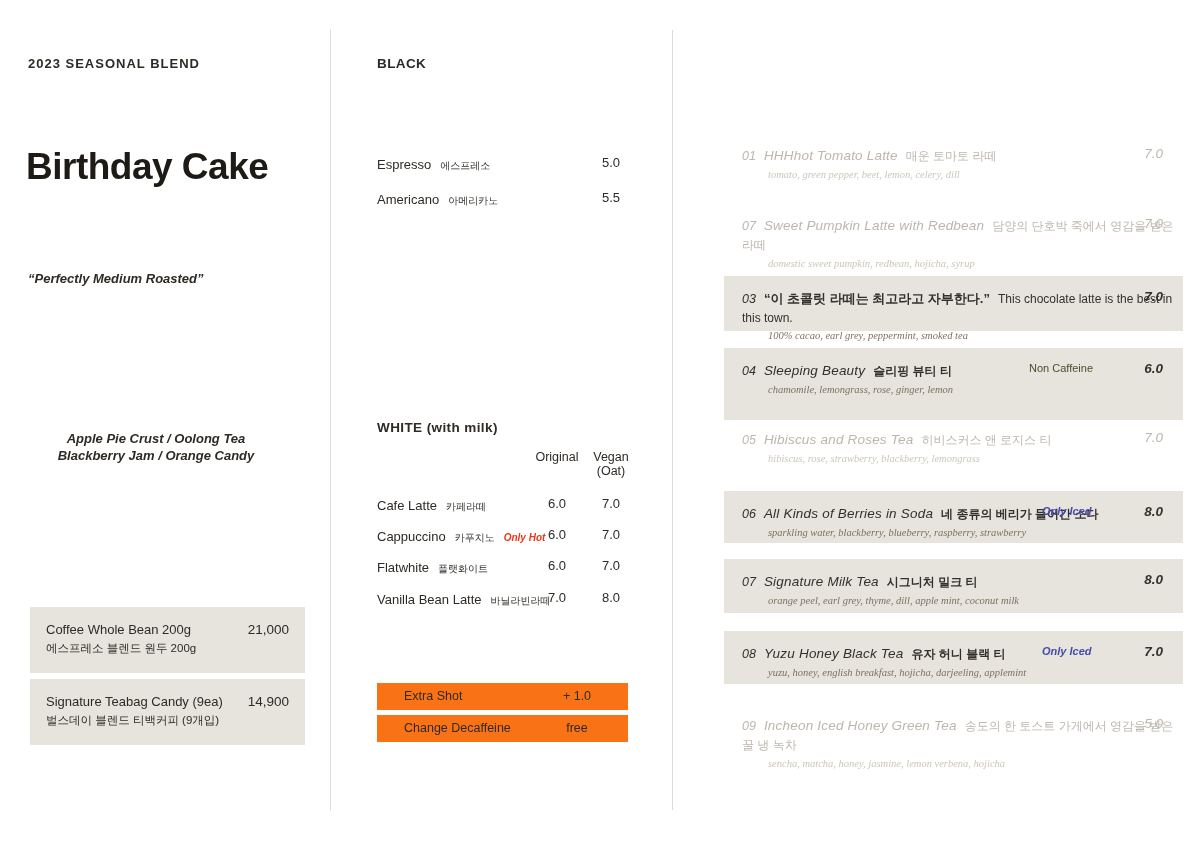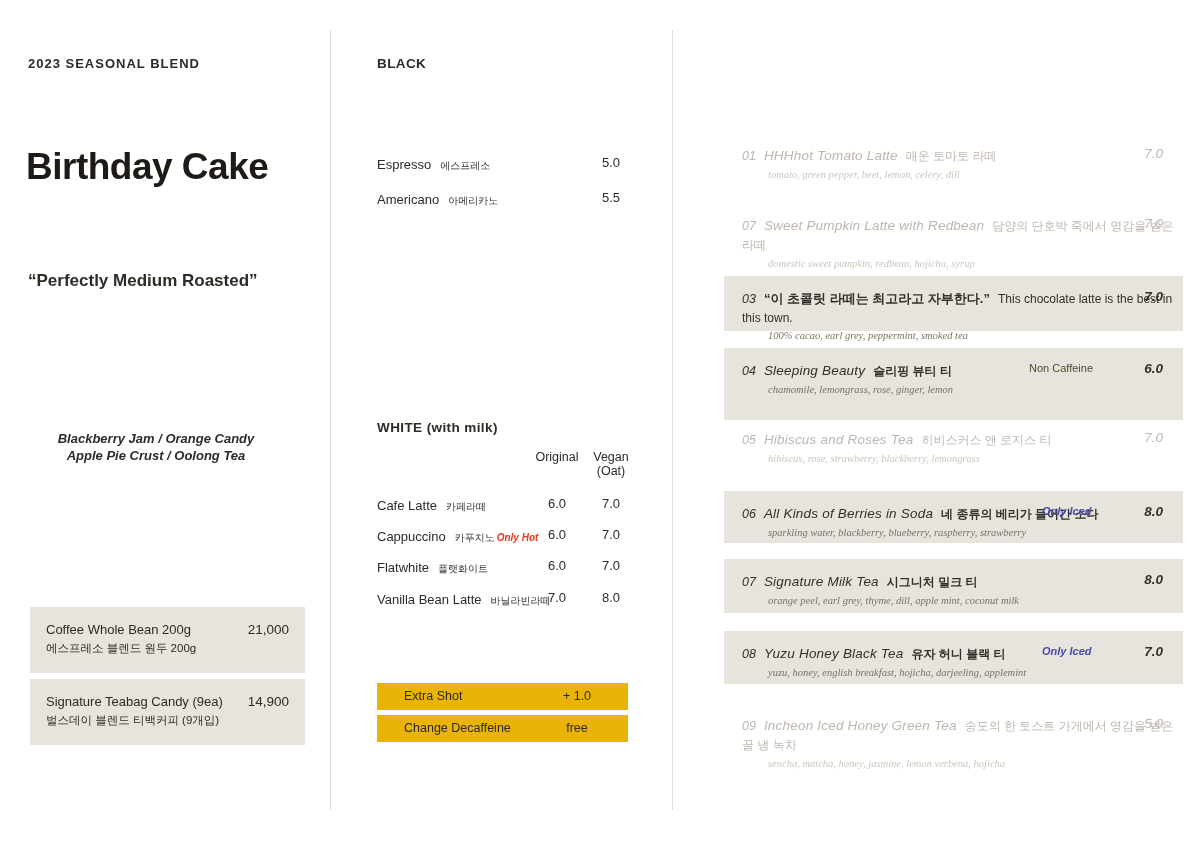--- a/index.html
+++ b/index.html
@@ -6,39 +6,39 @@
   html,body { background:#ffffff; }
   body { font-family:"Liberation Sans", sans-serif; color:#33302b; }
   .page { position:relative; width:1192px; height:843px; background:#ffffff; overflow:hidden; }
 
   .vdivider { position:absolute; top:30px; height:780px; width:1px; background:#dddbd8; }
 
   
   .season-label { position:absolute; left:28px; top:56px; font-size:13px; font-weight:bold; letter-spacing:1px; color:#2e2a25; }
   .blend-title { position:absolute; left:26px; top:146px; font-size:37px; font-weight:bold; letter-spacing:-0.5px; color:#1e1b17; }
   .blend-lines { position:absolute; left:28px; top:207px; font-size:11.5px; font-weight:bold; line-height:16.5px; color:#2e2a25; }
-  .roast-quote { position:absolute; left:28px; top:271px; font-size:17px; font-weight:bold; color:#2e2a25; }
+  .roast-quote { position:absolute; left:28px; top:271px; font-size:13px; font-weight:bold; font-style:italic; color:#2e2a25; }
   .tasting-notes { position:absolute; left:28px; top:430px; width:256px; text-align:center; font-size:13px; font-weight:bold; font-style:italic; line-height:17px; color:#2e2a25; }
   .product-box { position:absolute; left:30px; width:275px; height:66px; background:#e7e3dd; padding:15px 16px 0 16px; }
   .product-box .p-name { font-size:13px; color:#2e2a25; }
   .product-box .p-kr { font-size:11.5px; margin-top:4px; color:#2e2a25; }
   .product-box .p-price { position:absolute; right:16px; top:15px; font-size:13.5px; color:#2e2a25; }
 
   
   .mid-heading { position:absolute; left:377px; font-size:13.5px; font-weight:bold; letter-spacing:0.4px; color:#2e2a25; }
   .m-row { position:absolute; left:377px; width:251px; height:18px; }
   .m-name { font-size:13px; color:#2e2a25; }
   .m-kr { font-size:10px; color:#2e2a25; margin-left:9px; }
-  .m-badge-hot { font-size:10px; font-weight:bold; font-style:italic; color:#e8391b; margin-left:2px; }
+  .m-badge-hot { font-size:10px; font-weight:bold; font-style:italic; color:#e8391b; margin-left:9px; }
   .m-p1 { position:absolute; left:158px; top:0; width:44px; text-align:center; font-size:13px; color:#2e2a25; }
   .m-p2 { position:absolute; left:212px; top:0; width:44px; text-align:center; font-size:13px; color:#2e2a25; }
   .white-colhead { position:absolute; left:377px; top:450px; width:251px; font-size:12.5px; color:#2e2a25; }
   .white-colhead .m-p1, .white-colhead .m-p2 { font-size:12.5px; }
   .oat-line { display:block; }
-  .option-box { position:absolute; left:377px; width:251px; height:27px; background:#eab308; padding:6px 0 0 27px; font-size:12.5px; color:#2e2a25; }
+  .option-box { position:absolute; left:377px; width:251px; height:27px; background:#f97316; padding:6px 0 0 27px; font-size:12.5px; color:#2e2a25; }
   .option-box .o-val { position:absolute; left:168px; top:6px; width:64px; text-align:center; }
 
   
   .rb-heading { position:absolute; left:724px; top:58px; font-size:13.5px; font-weight:bold; letter-spacing:0.4px; color:#2e2a25; }
   .rb-item { position:absolute; left:724px; width:459px; padding-left:18px; }
   .rb-item.bg { background:#e7e3dd; padding-top:13px; }
   .rb-line { position:relative; width:100%; }
   .rb-num { font-size:12.5px; font-style:italic; margin-right:8px; }
   .rb-name { font-size:13.5px; font-style:italic; letter-spacing:0.2px; }
   .rb-kr { font-size:12px; margin-left:8px; }
@@ -61,22 +61,22 @@
 
 <div class="page">
 
   <div class="vdivider" style="left:330px"></div>
   <div class="vdivider" style="left:672px"></div>
 
   <div class="season-label">2023 SEASONAL BLEND</div>
   <div class="blend-title">Birthday Cake</div>
   <div class="roast-quote">“Perfectly Medium Roasted”</div>
   <div class="tasting-notes">
+    <div>Apple Pie Crust / Oolong Tea</div>
     <div>Blackberry Jam / Orange Candy</div>
-    <div>Apple Pie Crust / Oolong Tea</div>
   </div>
 
   <div class="product-box" style="top:607px">
     <div class="p-name">Coffee Whole Bean 200g</div>
     <div class="p-kr">에스프레소 블렌드 원두 200g</div>
     <div class="p-price">21,000</div>
   </div>
   <div class="product-box" style="top:679px">
     <div class="p-name">Signature Teabag Candy (9ea)</div>
     <div class="p-kr">벌스데이 블렌드 티백커피 (9개입)</div>

